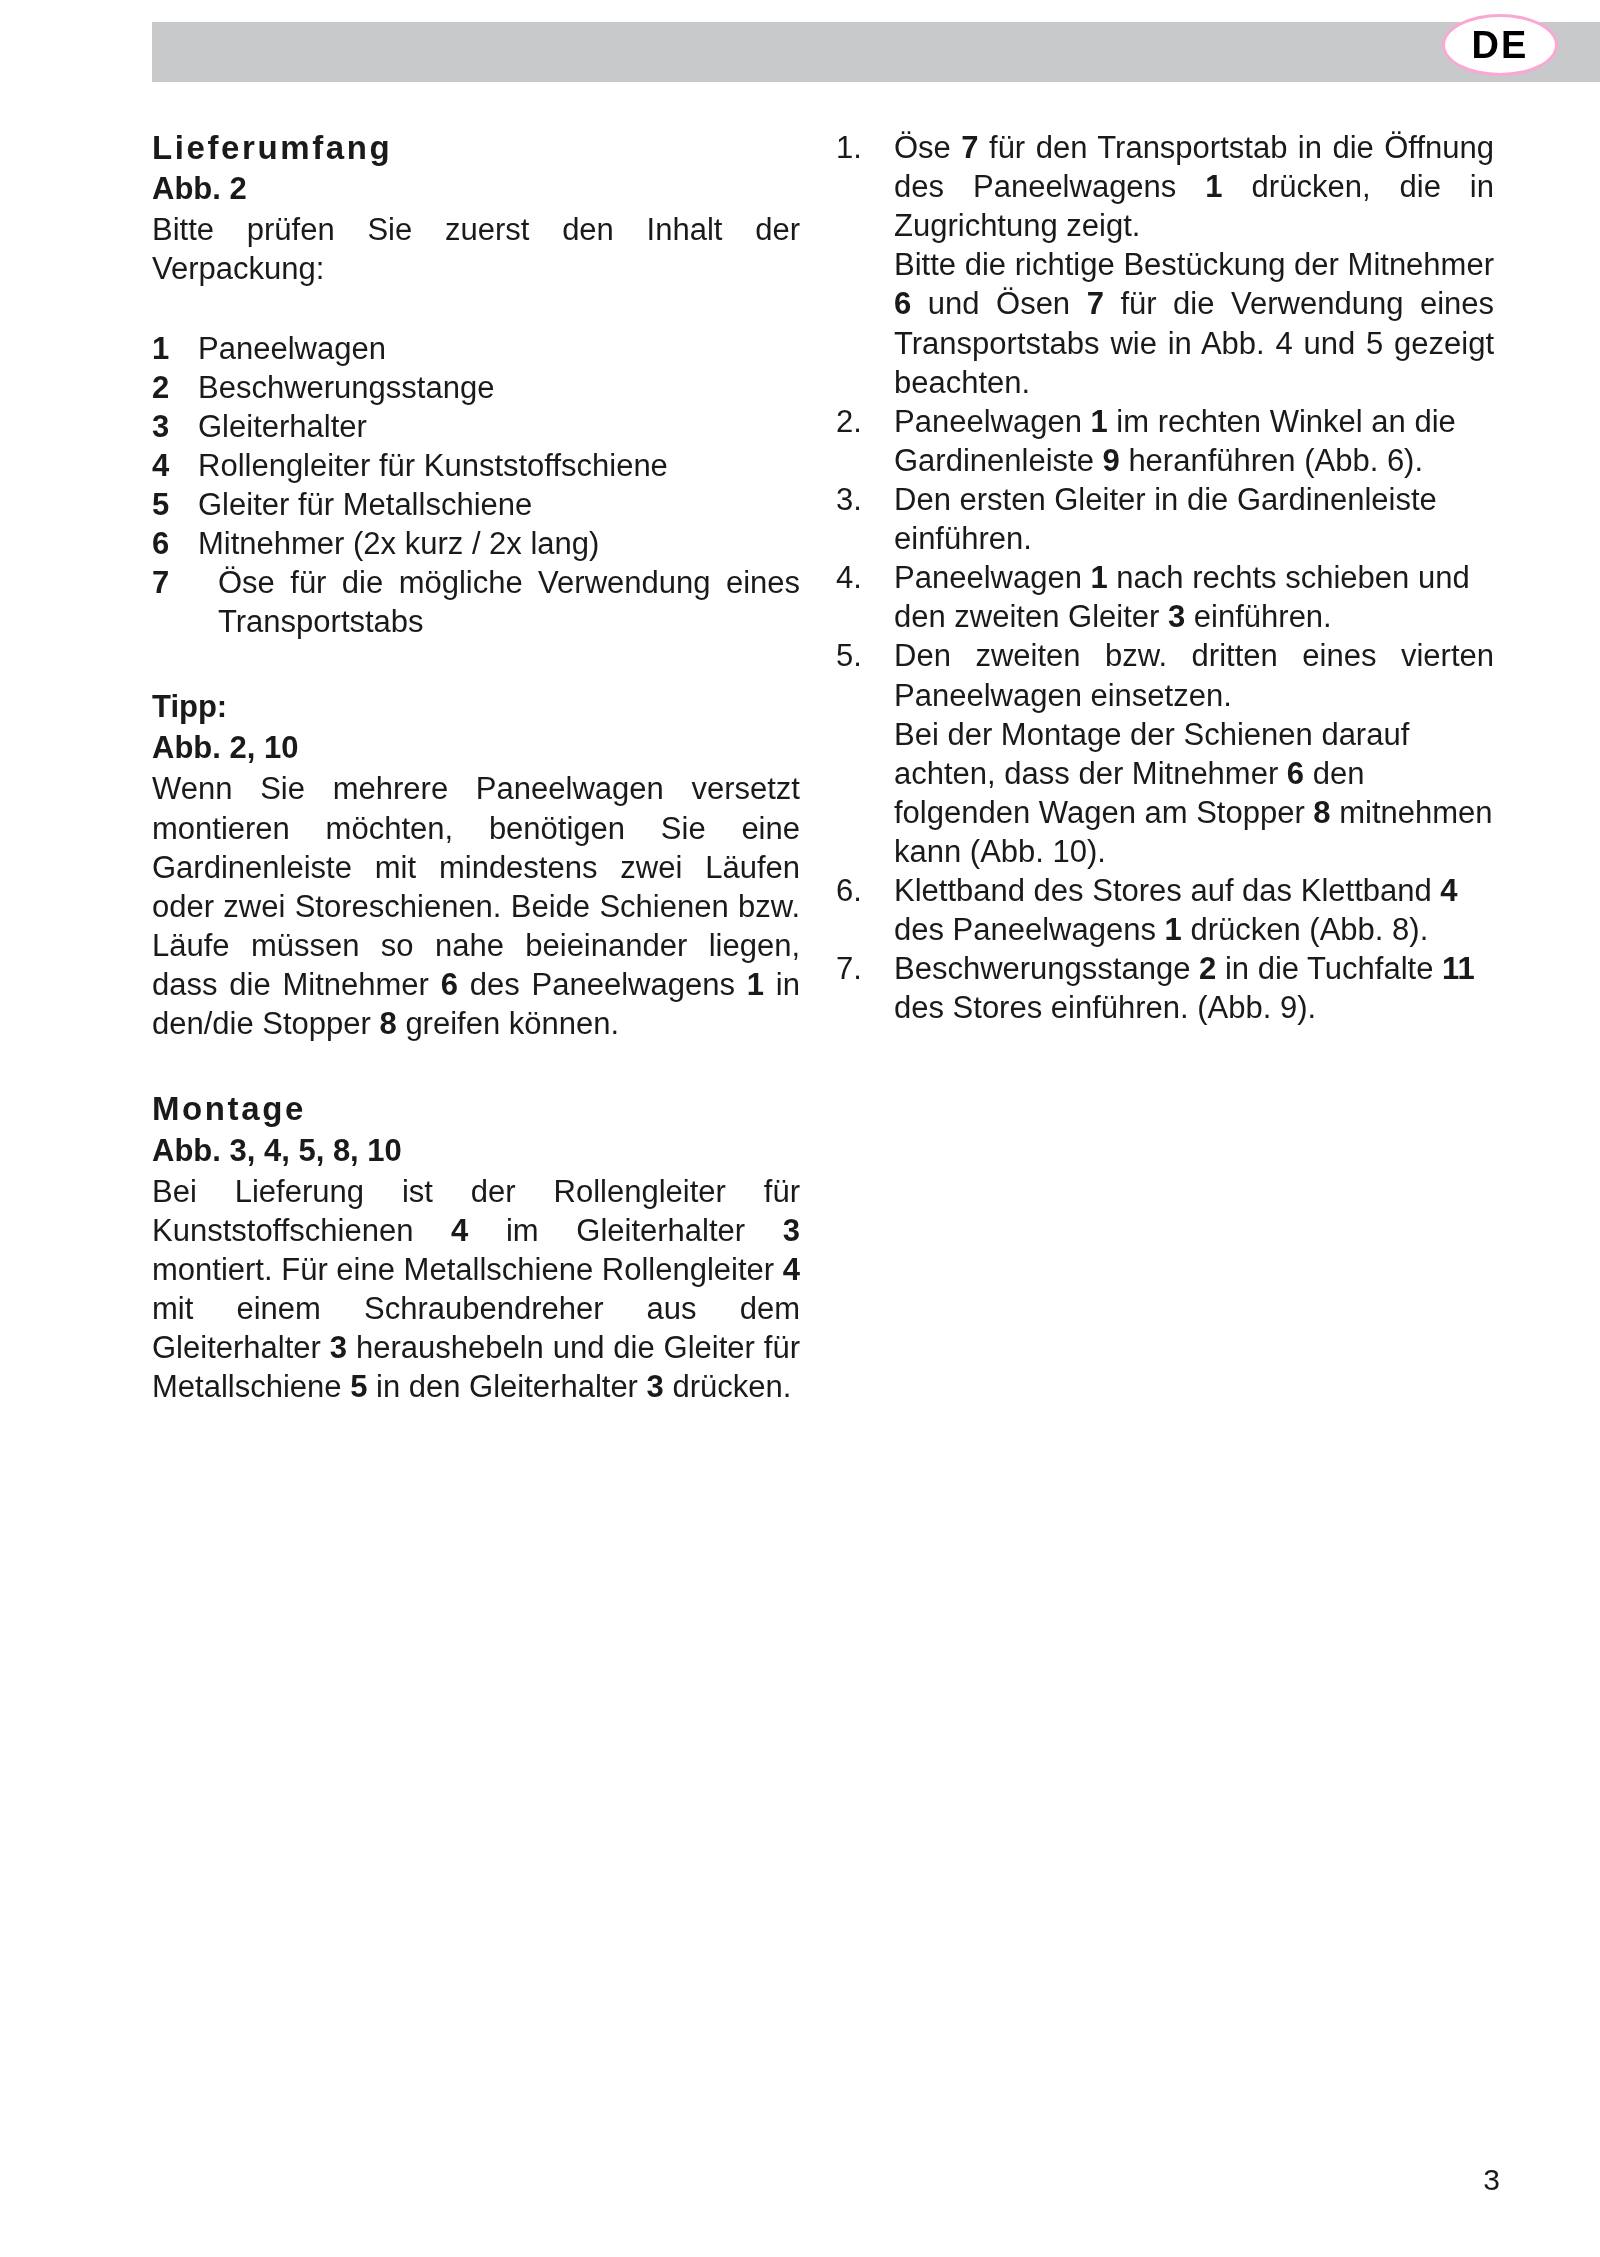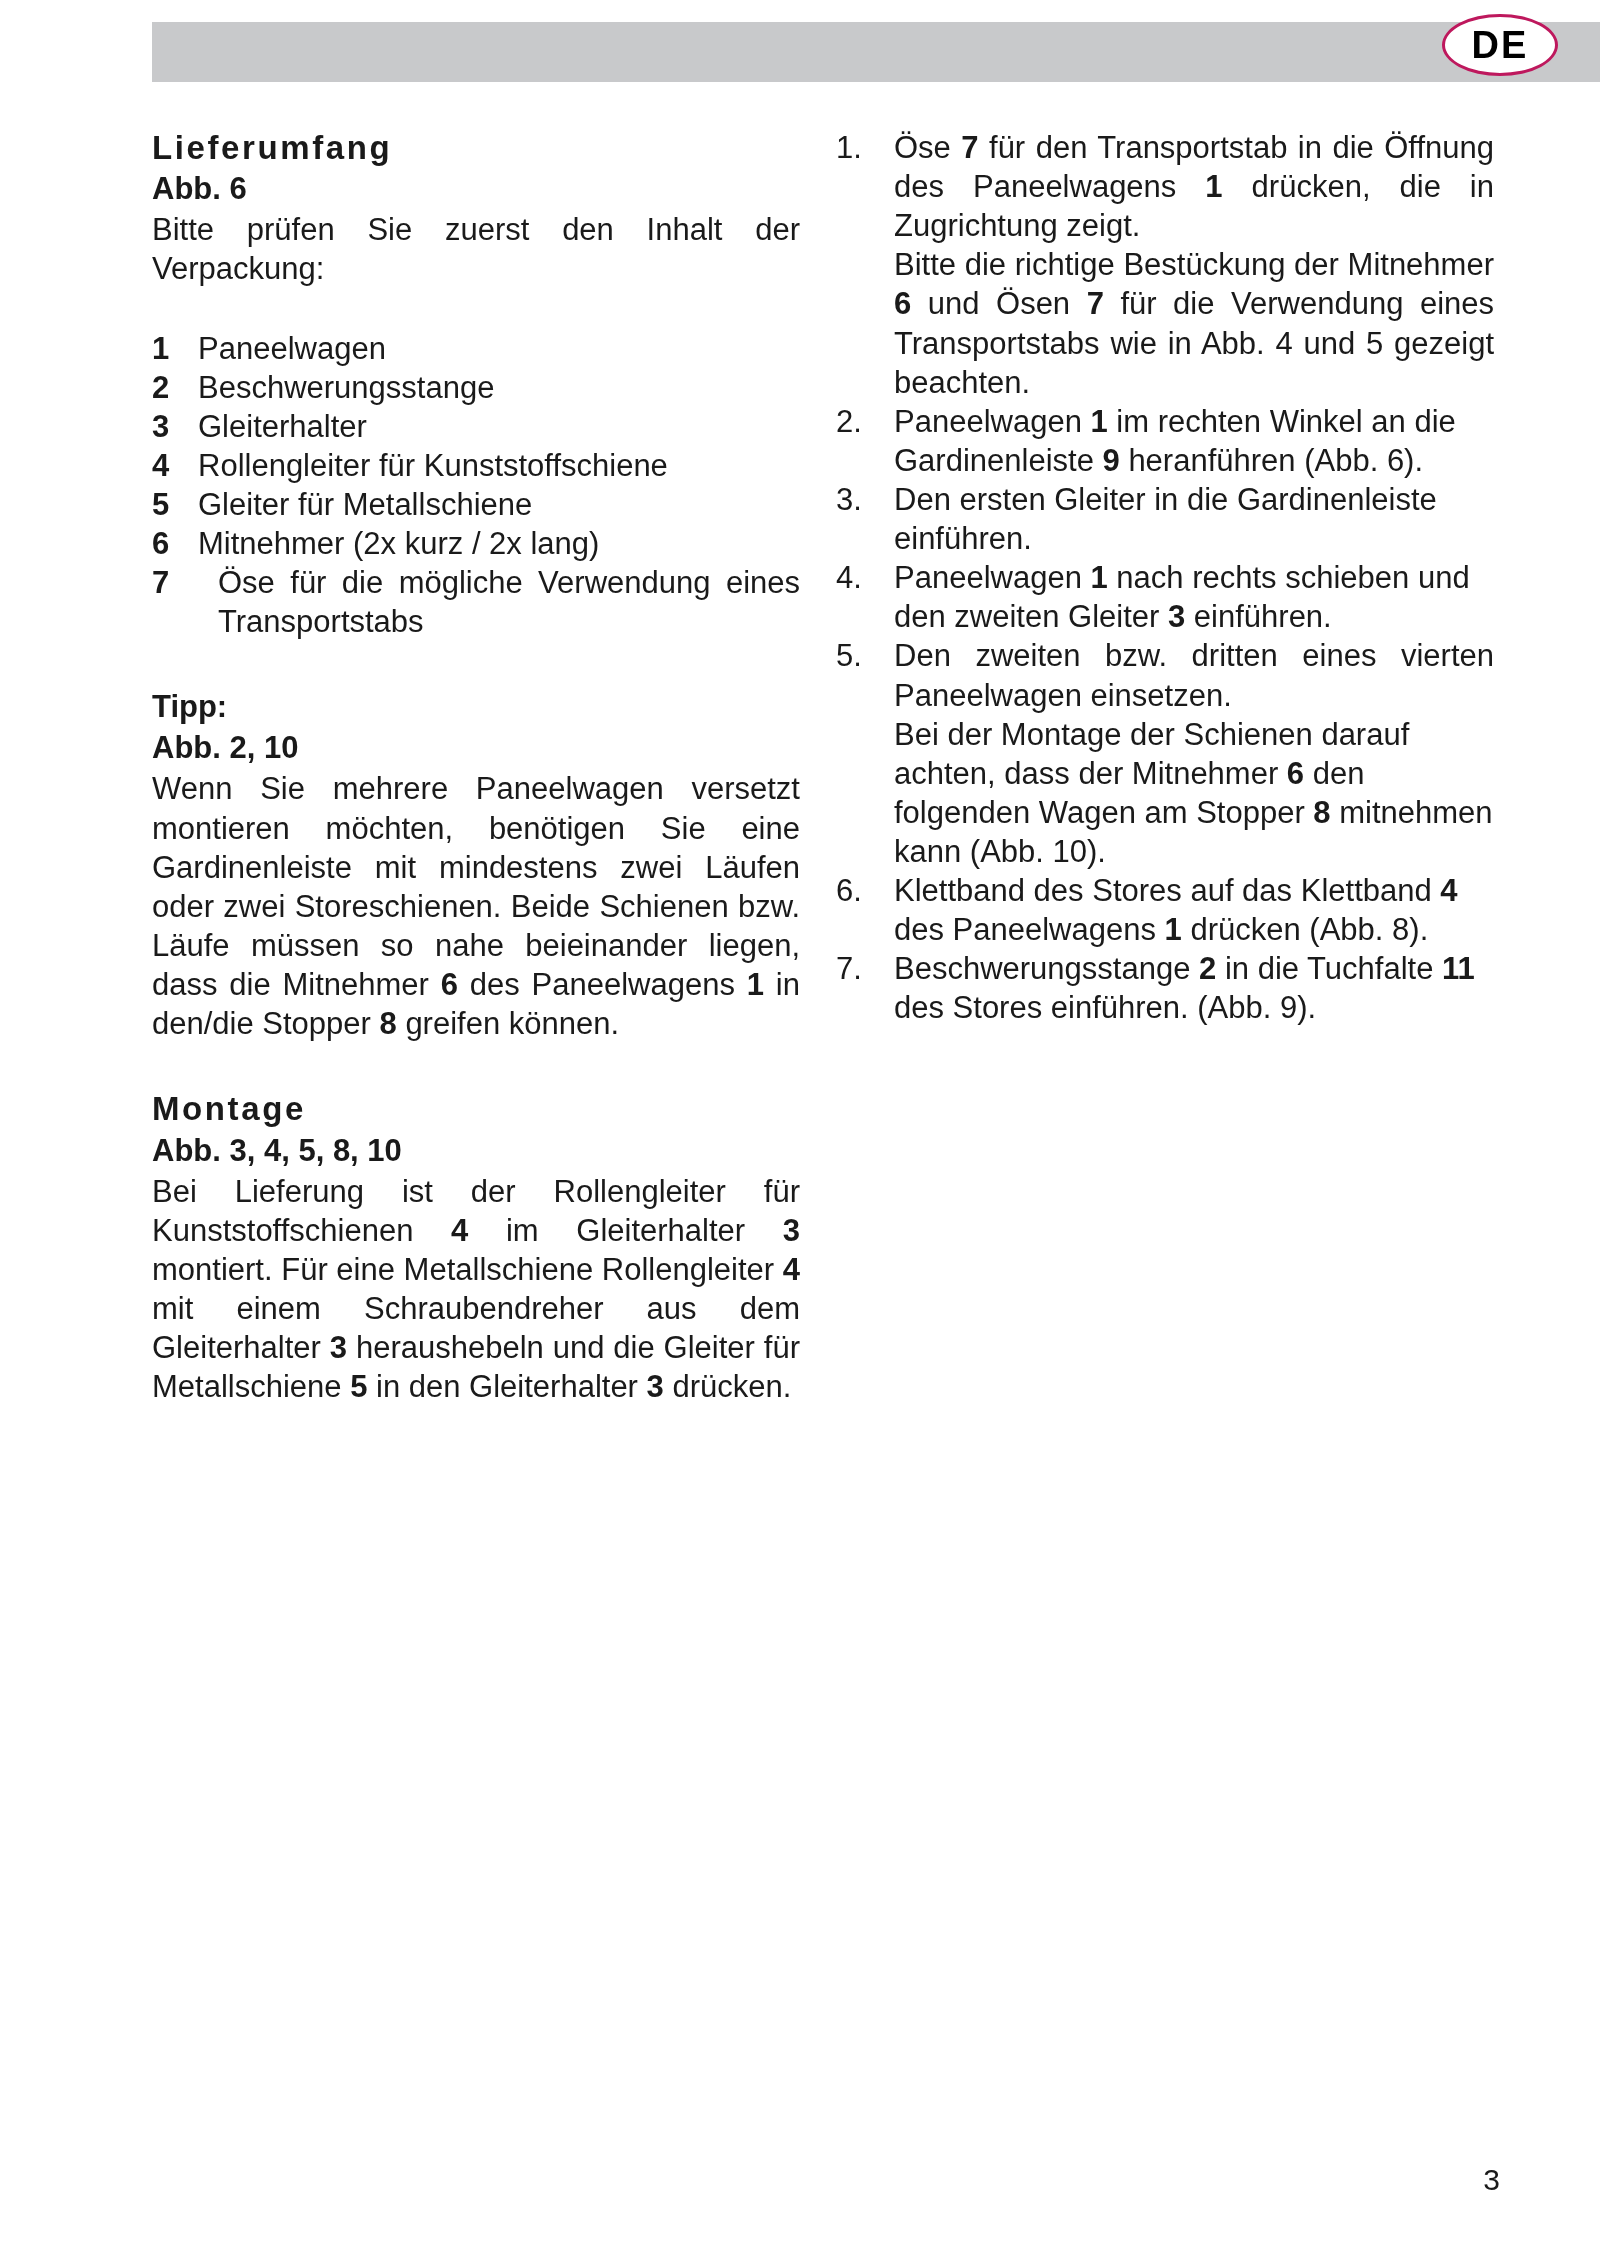--- a/index.html
+++ b/index.html
@@ -26,21 +26,21 @@
     height:60px;
     background:#c8c9cb;
   }
 
   .de-badge {
     position:absolute;
     right:42px;
     top:14px;
     width:116px;
     height:62px;
-    border:3px solid #be185d;
+    border:3px solid #f9a8d4;
     border-radius:58px / 31px;
     background:#ffffff;
     display:flex;
     align-items:center;
     justify-content:center;
   }
   .de-badge span {
     font-size:38px;
     font-weight:bold;
     letter-spacing:2px;
@@ -140,21 +140,21 @@
 <div class="header-band"></div>
 <div class="de-badge">
   <span>DE</span>
 </div>
 
 <div class="page">
 
   <div class="col-left">
 
     <h1 class="section-title">Lieferumfang</h1>
-    <div class="fig-ref">Abb. 6</div>
+    <div class="fig-ref">Abb. 2</div>
     <p class="body">Bitte prüfen Sie zuerst den Inhalt der Verpackung:</p>
 
     <div class="spacer-md"></div>
 
     <div class="parts-list">
       <div class="part-row">
         <span class="part-num">1</span>
         <span class="part-label">Paneelwagen</span>
       </div>
       <div class="part-row">

